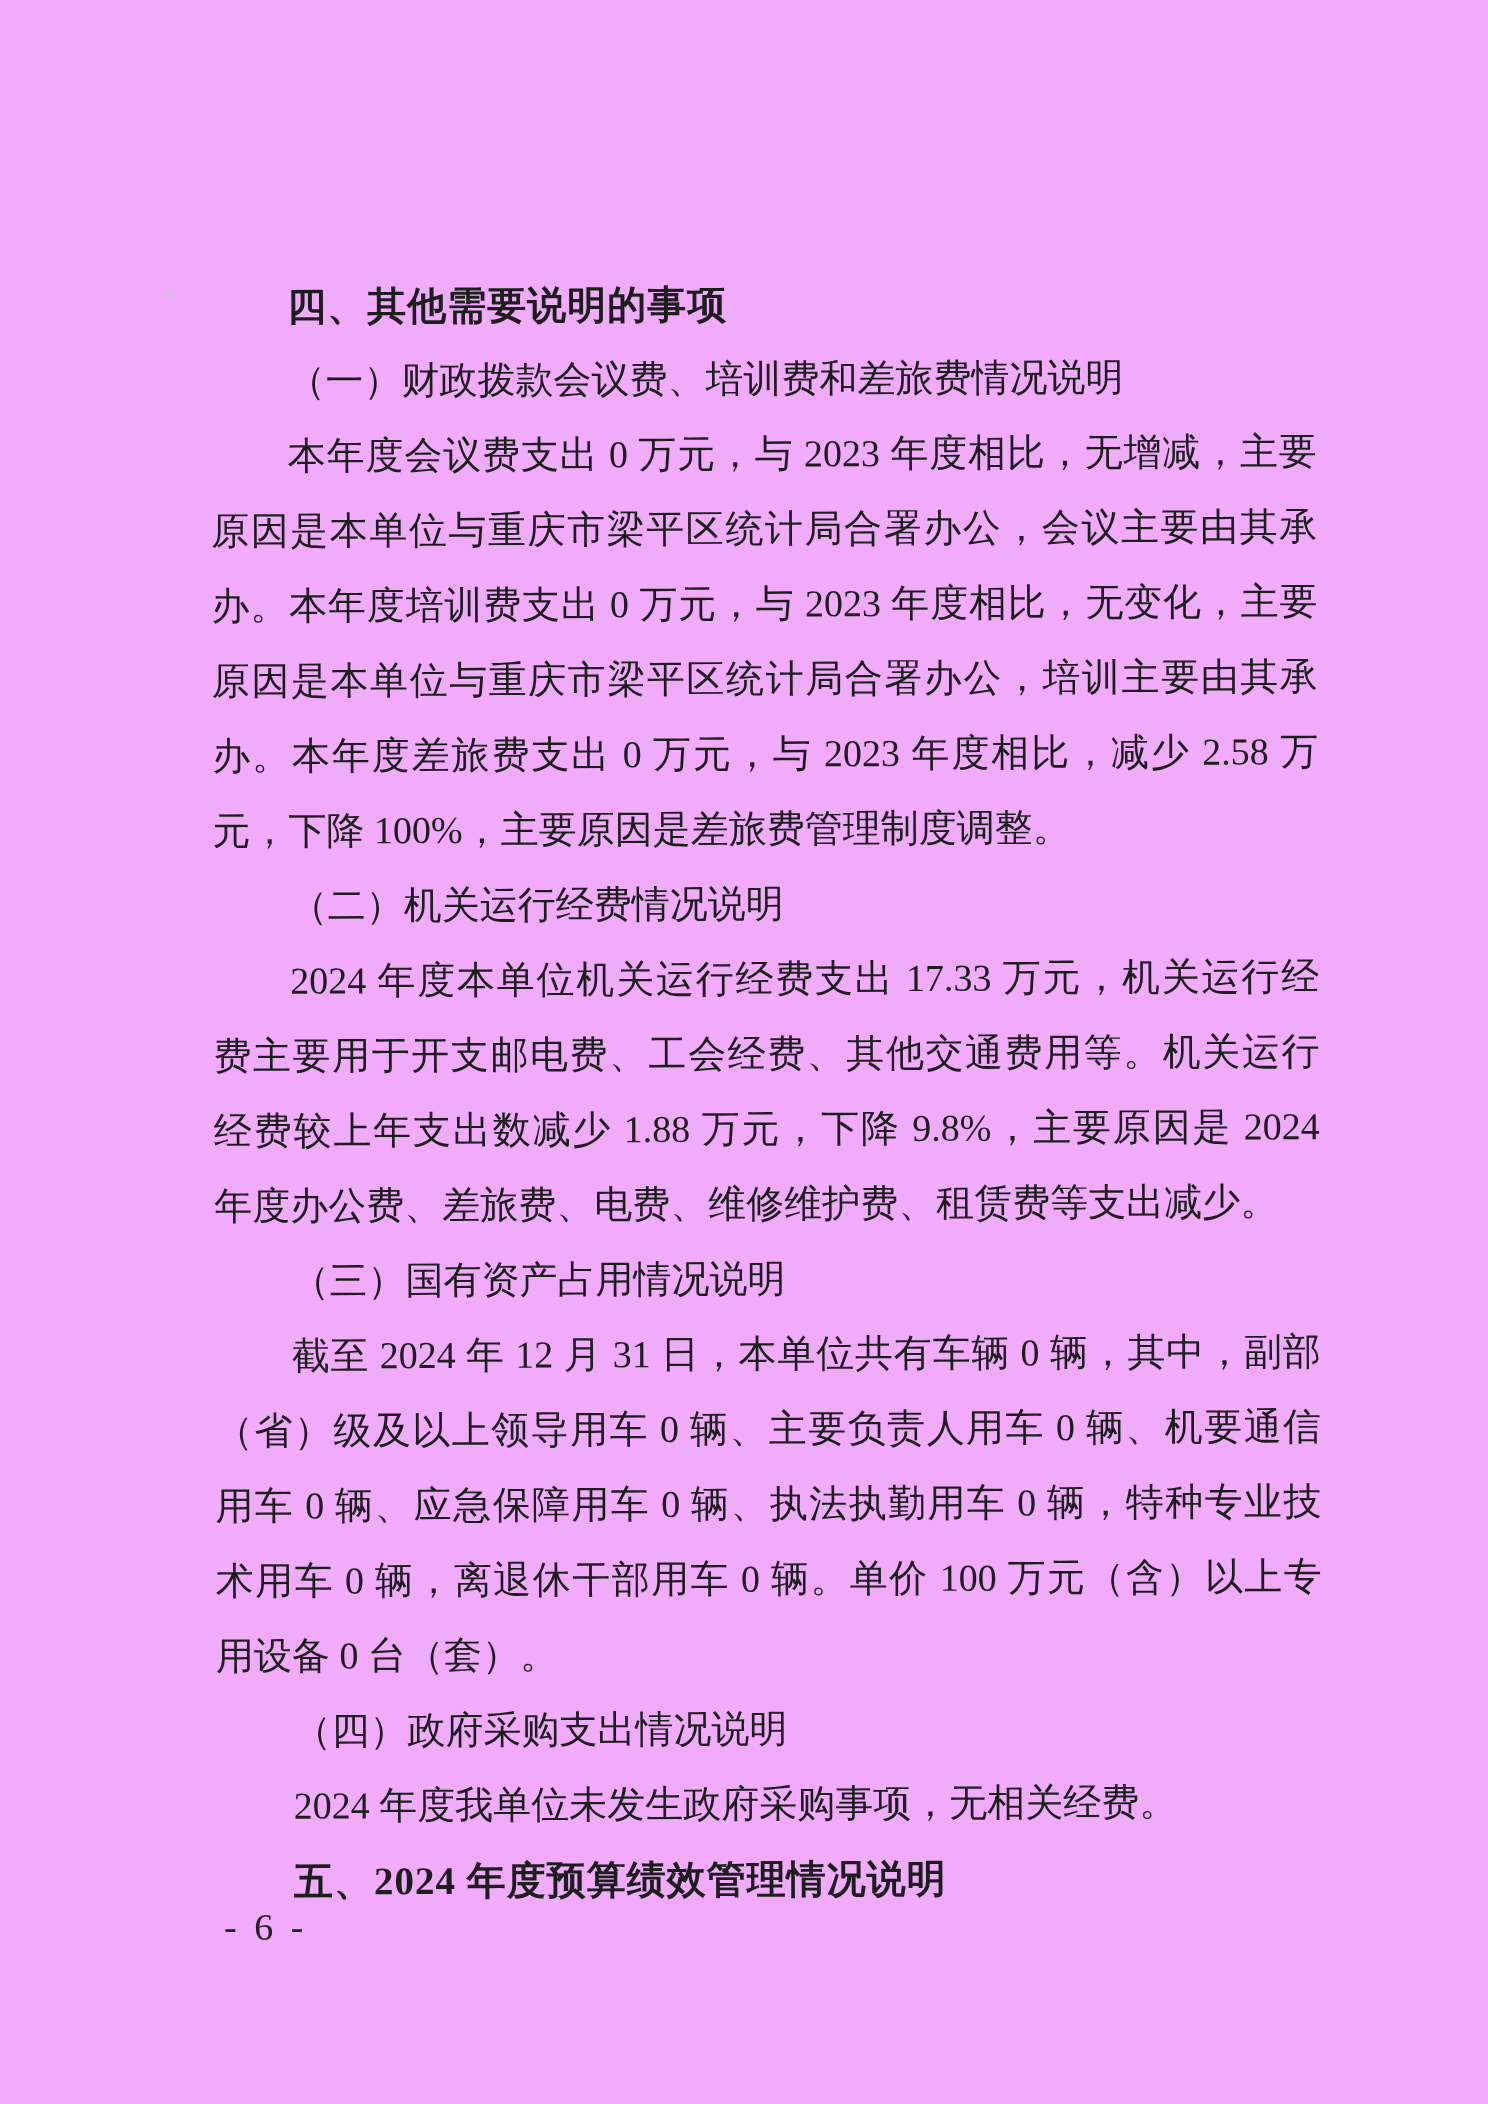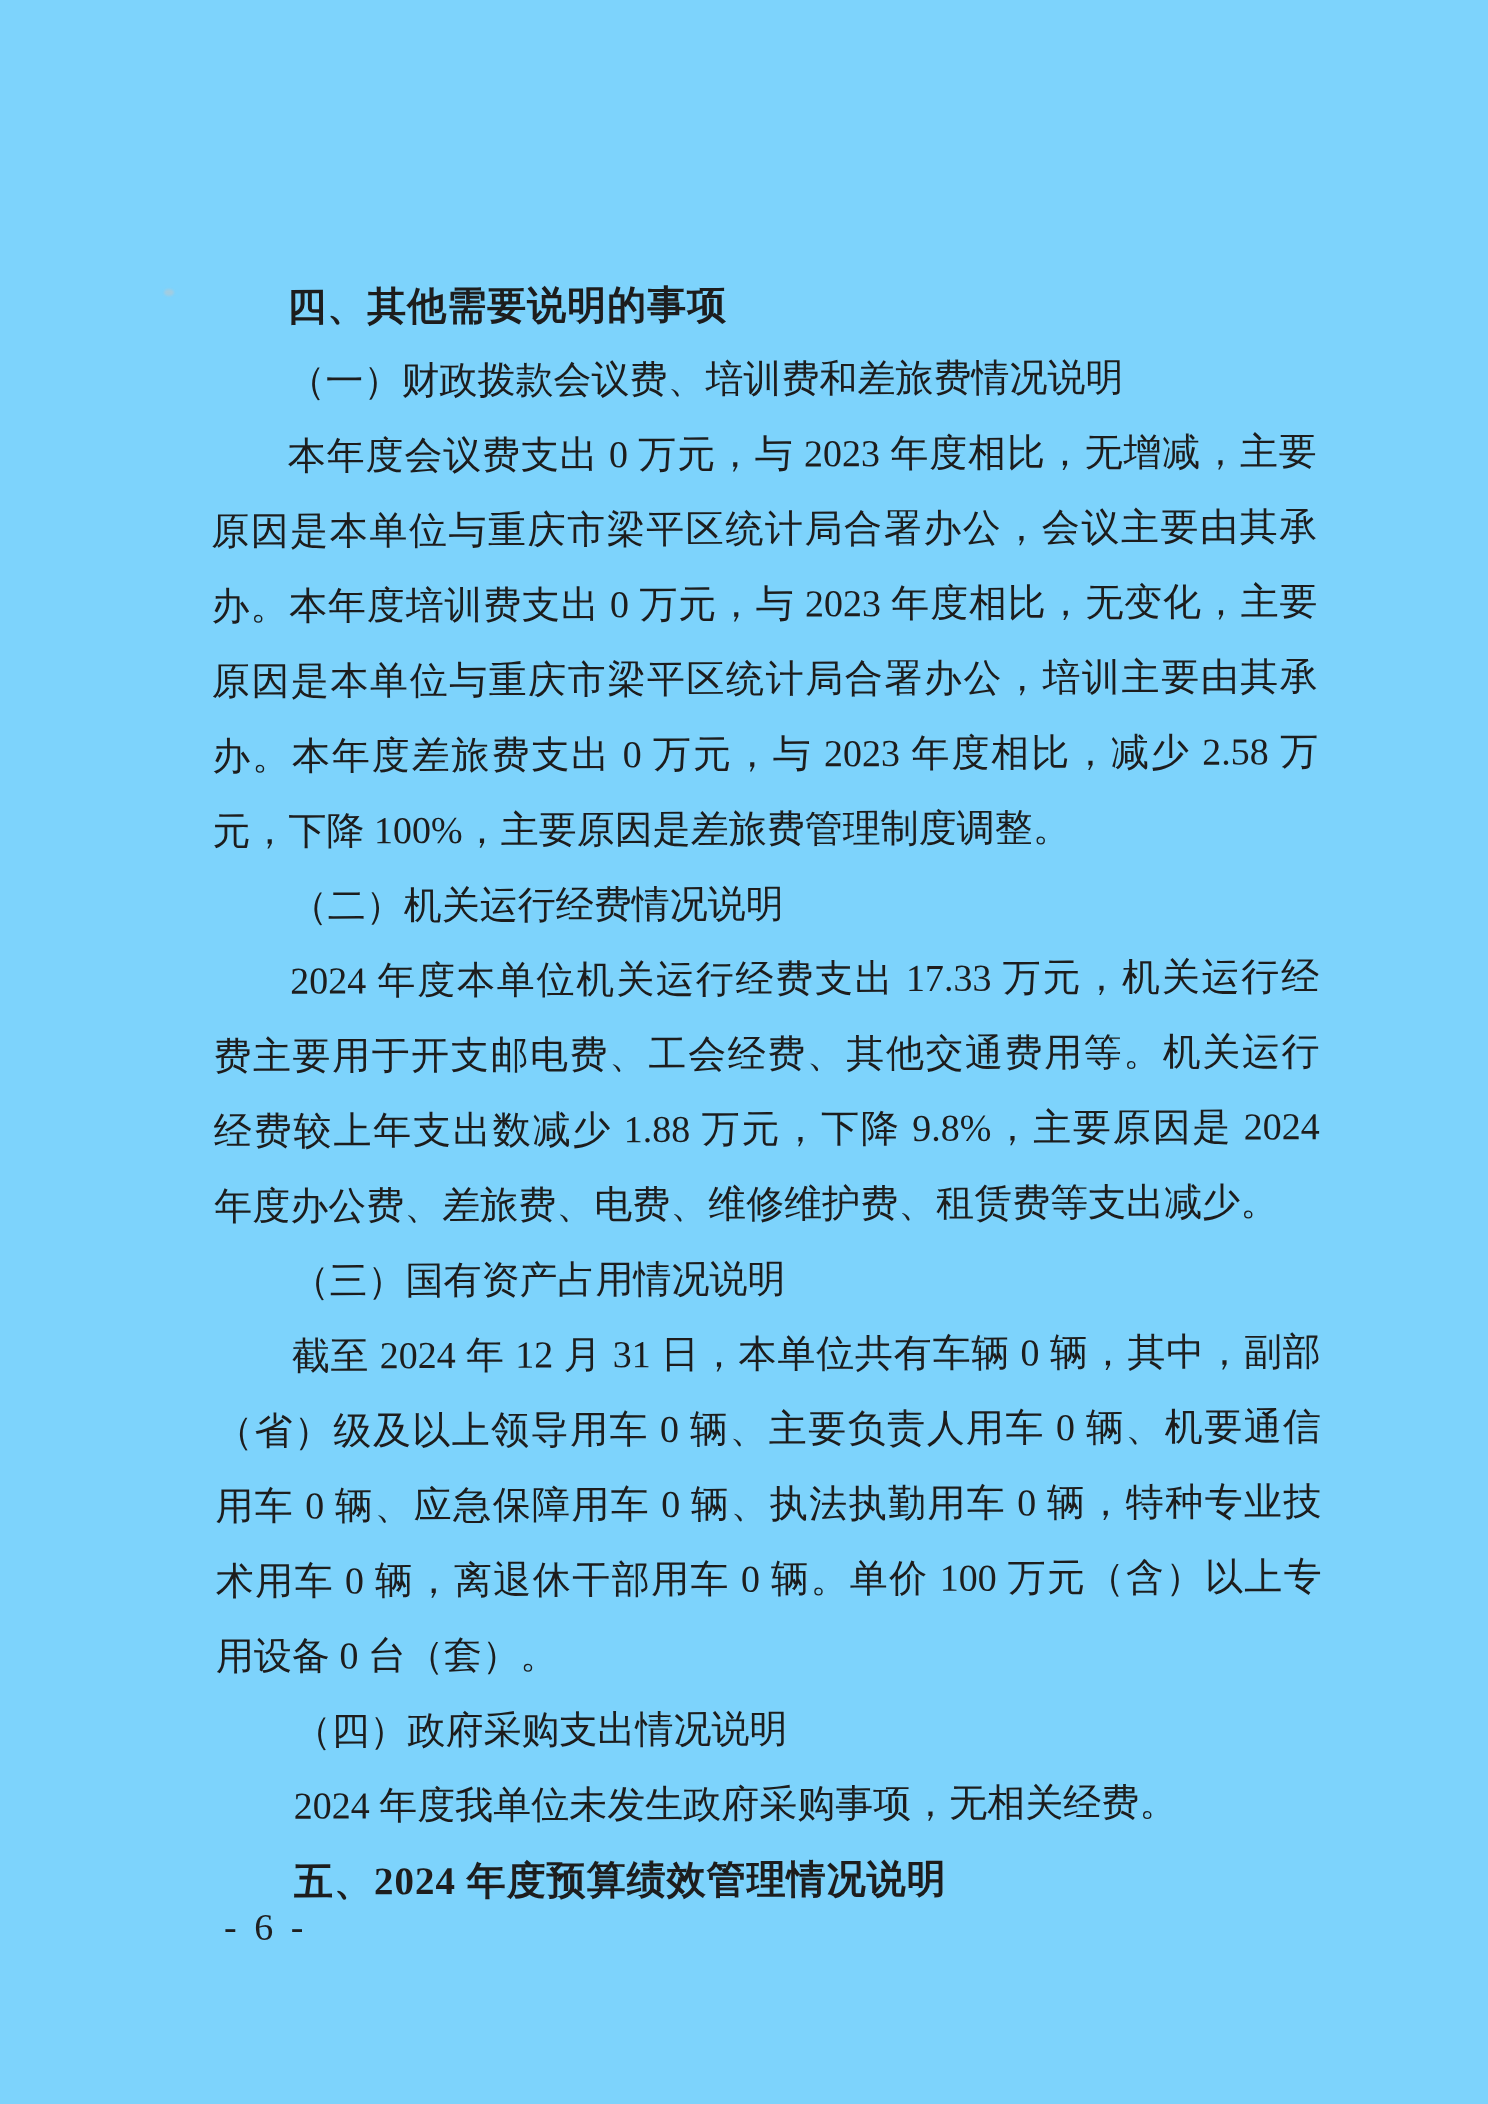--- a/index.html
+++ b/index.html
@@ -4,21 +4,21 @@
 <style>
   html,body{margin:0;padding:0;}
   body{
     width:1488px;height:2104px;
     background:#ffffff;
     position:relative;
     overflow:hidden;
     font-family:"Liberation Serif","DejaVu Serif",serif;
   }
   .sheet{
-    position:absolute;inset:0;background:#7dd3fc;
+    position:absolute;inset:0;background:#f0abfc;
   }
   .doc{
     position:absolute;
     left:210px;top:269px;width:1106px;
     color:#1d1d1d;
     font-size:38px;
     line-height:75px;
     transform:rotate(-0.25deg);
     transform-origin:0 0;
   }

